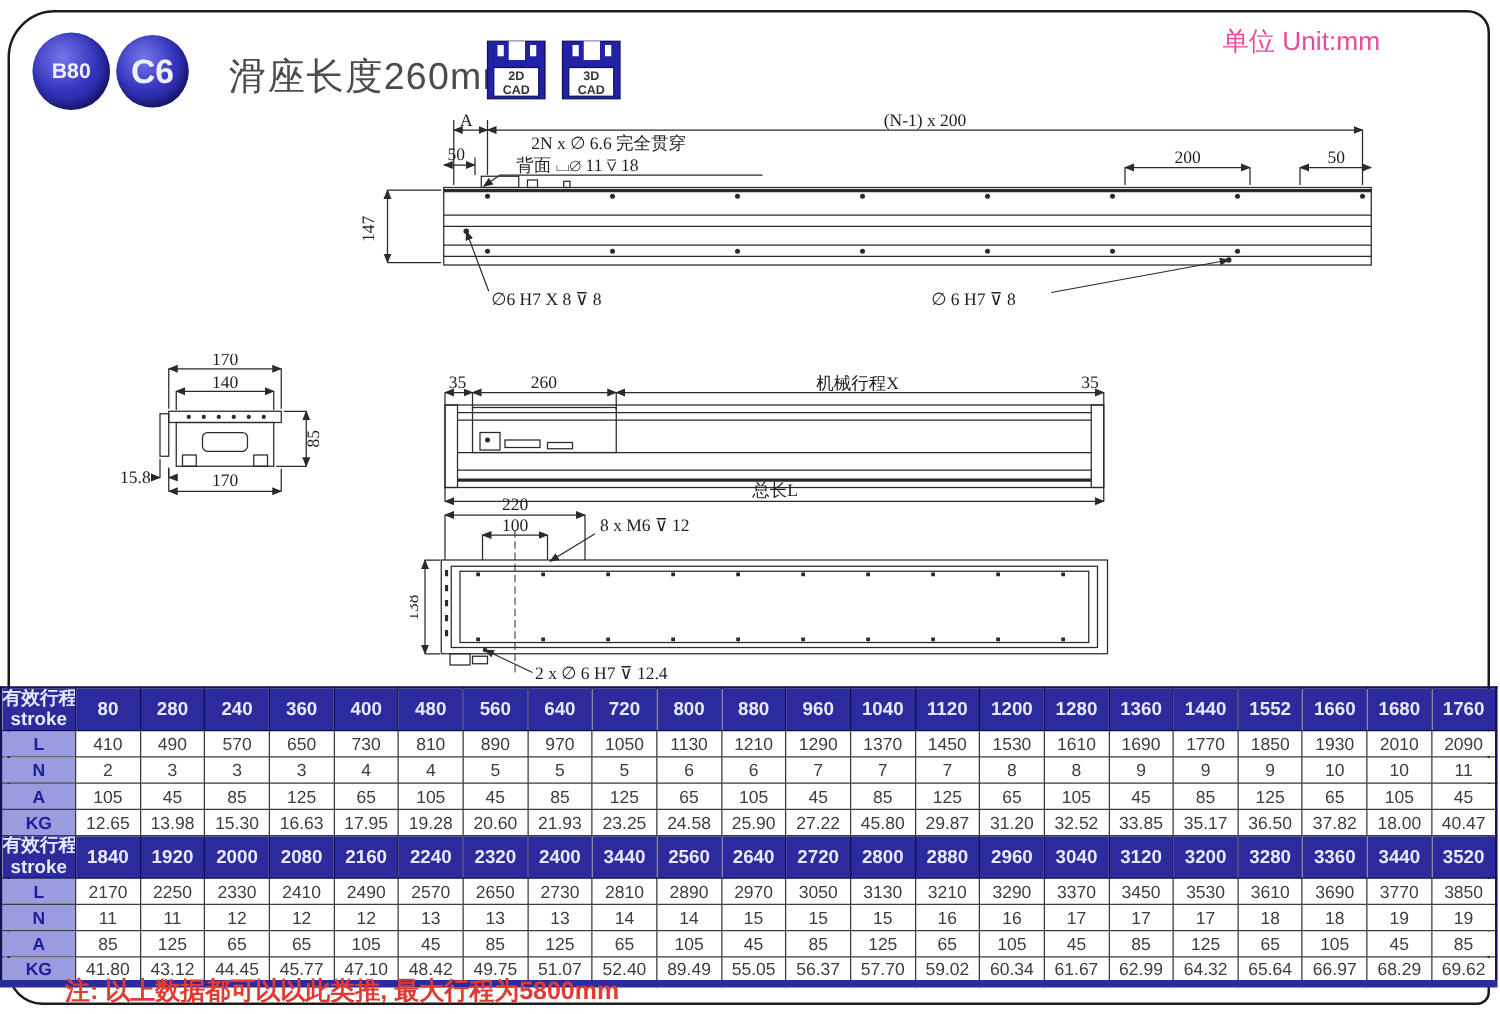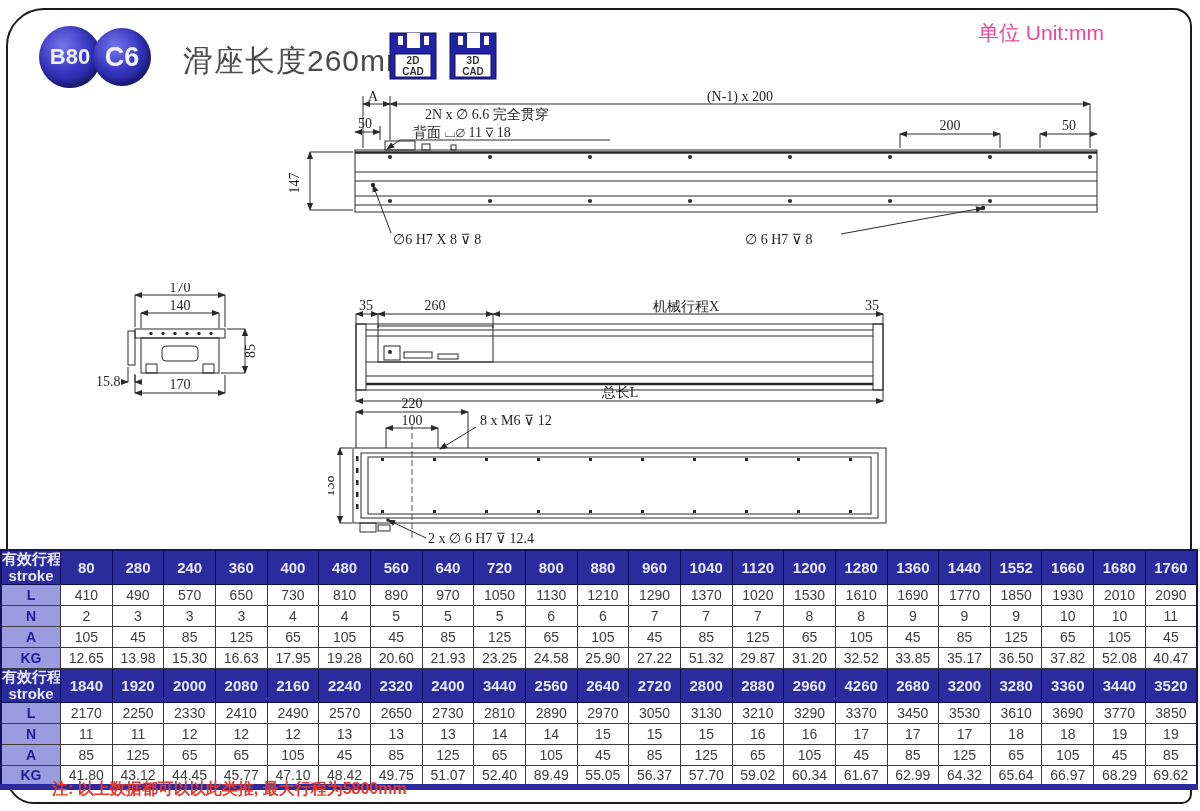--- a/index.html
+++ b/index.html
@@ -6,41 +6,41 @@
   body{
     width:1200px;height:811px;background:#ffffff;position:relative;overflow:hidden;
     font-family:"Liberation Sans",sans-serif;
   }
   .frame{position:absolute;left:6px;top:8px;width:1182px;height:792px;
     border:2px solid #1c1c1c;border-radius:38px 18px 10px 28px;}
   .badge{position:absolute;border-radius:50%;display:flex;align-items:center;justify-content:center;
     color:#eef0ff;font-weight:bold;
     background:radial-gradient(circle at 38% 32%, #7575ea 0%, #3434bd 48%, #191985 100%);
     box-shadow:inset -3px -4px 7px rgba(0,0,20,.4);}
-  .badge.b1{left:39px;top:26px;width:62px;height:62px;font-size:22px;}
+  .badge.b1{left:26px;top:26px;width:62px;height:62px;font-size:17px;}
   .badge.b2{left:93px;top:28px;width:58px;height:58px;font-size:27px;text-align:right;}
   .title{position:absolute;left:183px;top:41px;font-size:30px;color:#4c4c4c;letter-spacing:1px;}
   .unit{position:absolute;left:978px;top:19px;font-size:21px;color:#ec4899;}
   .cadbtn{position:absolute;width:50px;height:52px;cursor:pointer;}
   .dw{position:absolute;}
   svg text{font-family:"Liberation Serif",serif;fill:#1f1f1f;font-size:14px;}
   .geo{stroke:#2a2a2a;fill:none;stroke-width:1;}
   .dot{fill:#2a2a2a;stroke:none;}
   
   .dtable{position:absolute;left:0;top:549px;width:1198px;border-collapse:collapse;
     table-layout:fixed;border:2px solid #12125e;border-bottom:6px solid #2b2b9e;}
   .dtable th,.dtable td{border:1px solid #3a3a3a;text-align:center;padding:0;
     overflow:hidden;white-space:nowrap;}
   .dtable tr.head-row th{background:#2b2b9e;color:#e8e8ff;font-size:15px;height:31px;
     font-weight:700;border-color:#0d0d52;}
   .dtable th.lbl{width:58px;font-size:13px;line-height:1.1;font-weight:700;}
   .dtable tr.drow{height:21px;}
   .dtable tr.drow .rl{background:#9b9be0;color:#1d1d96;font-size:14px;font-weight:700;}
   .dtable tr.drow .dv{background:#fff;color:#3d3d3d;font-size:14px;}
-  .note{position:absolute;left:52px;top:779px;font-size:16px;font-weight:700;color:#e03a31;}
+  .note{position:absolute;left:52px;top:779px;font-size:20px;font-weight:700;color:#e03a31;}
 </style>
 </head>
 <body>
 
 <div class="frame"></div>
 
 <div class="badge b1">B80</div>
 <div class="badge b2">C6</div>
 <div class="title">滑座长度260mm</div>
 <div class="unit">单位 Unit:mm</div>
@@ -308,21 +308,21 @@
         <td class="dv">650</td>
         <td class="dv">730</td>
         <td class="dv">810</td>
         <td class="dv">890</td>
         <td class="dv">970</td>
         <td class="dv">1050</td>
         <td class="dv">1130</td>
         <td class="dv">1210</td>
         <td class="dv">1290</td>
         <td class="dv">1370</td>
-        <td class="dv">1020</td>
+        <td class="dv">1450</td>
         <td class="dv">1530</td>
         <td class="dv">1610</td>
         <td class="dv">1690</td>
         <td class="dv">1770</td>
         <td class="dv">1850</td>
         <td class="dv">1930</td>
         <td class="dv">2010</td>
         <td class="dv">2090</td>
       </tr>
       <tr class="drow">
@@ -382,29 +382,29 @@
         <td class="dv">15.30</td>
         <td class="dv">16.63</td>
         <td class="dv">17.95</td>
         <td class="dv">19.28</td>
         <td class="dv">20.60</td>
         <td class="dv">21.93</td>
         <td class="dv">23.25</td>
         <td class="dv">24.58</td>
         <td class="dv">25.90</td>
         <td class="dv">27.22</td>
-        <td class="dv">51.32</td>
+        <td class="dv">45.80</td>
         <td class="dv">29.87</td>
         <td class="dv">31.20</td>
         <td class="dv">32.52</td>
         <td class="dv">33.85</td>
         <td class="dv">35.17</td>
         <td class="dv">36.50</td>
         <td class="dv">37.82</td>
-        <td class="dv">52.08</td>
+        <td class="dv">18.00</td>
         <td class="dv">40.47</td>
       </tr>
     </tbody>
   <tbody>
       <tr class="head-row">
         <th class="lbl">有效行程<br>stroke</th>
         <th class="hv">1840</th>
         <th class="hv">1920</th>
         <th class="hv">2000</th>
         <th class="hv">2080</th>
@@ -412,22 +412,22 @@
         <th class="hv">2240</th>
         <th class="hv">2320</th>
         <th class="hv">2400</th>
         <th class="hv">3440</th>
         <th class="hv">2560</th>
         <th class="hv">2640</th>
         <th class="hv">2720</th>
         <th class="hv">2800</th>
         <th class="hv">2880</th>
         <th class="hv">2960</th>
-        <th class="hv">4260</th>
-        <th class="hv">2680</th>
+        <th class="hv">3040</th>
+        <th class="hv">3120</th>
         <th class="hv">3200</th>
         <th class="hv">3280</th>
         <th class="hv">3360</th>
         <th class="hv">3440</th>
         <th class="hv">3520</th>
       </tr>
       <tr class="drow">
         <th class="rl">L</th>
         <td class="dv">2170</td>
         <td class="dv">2250</td>

